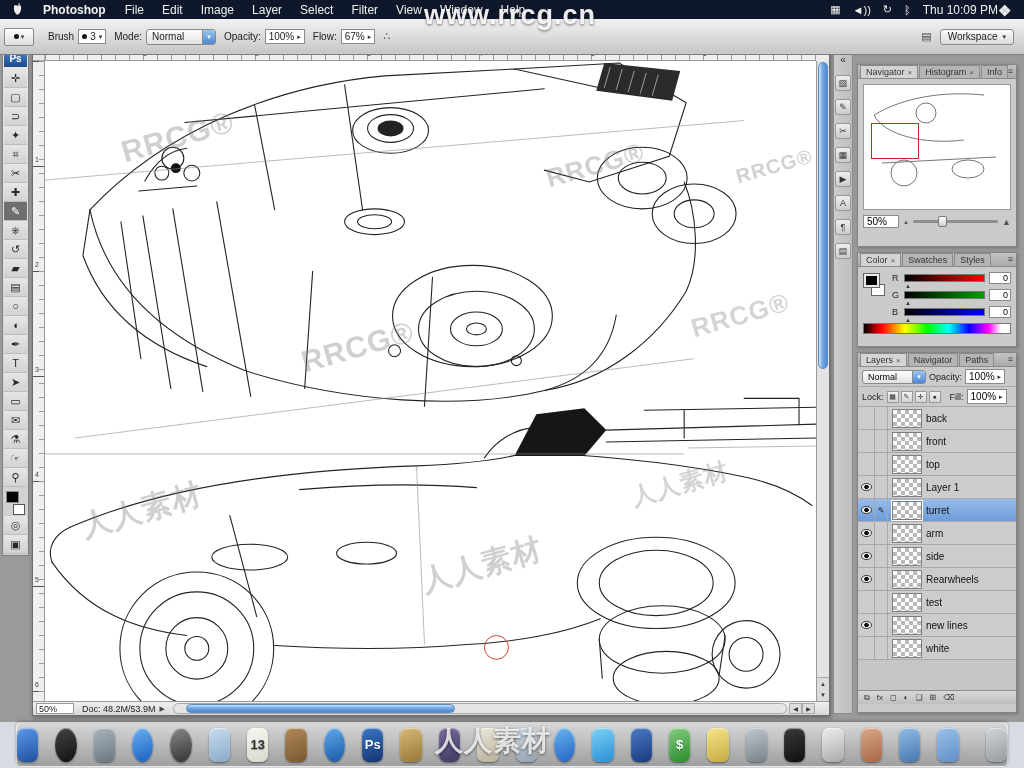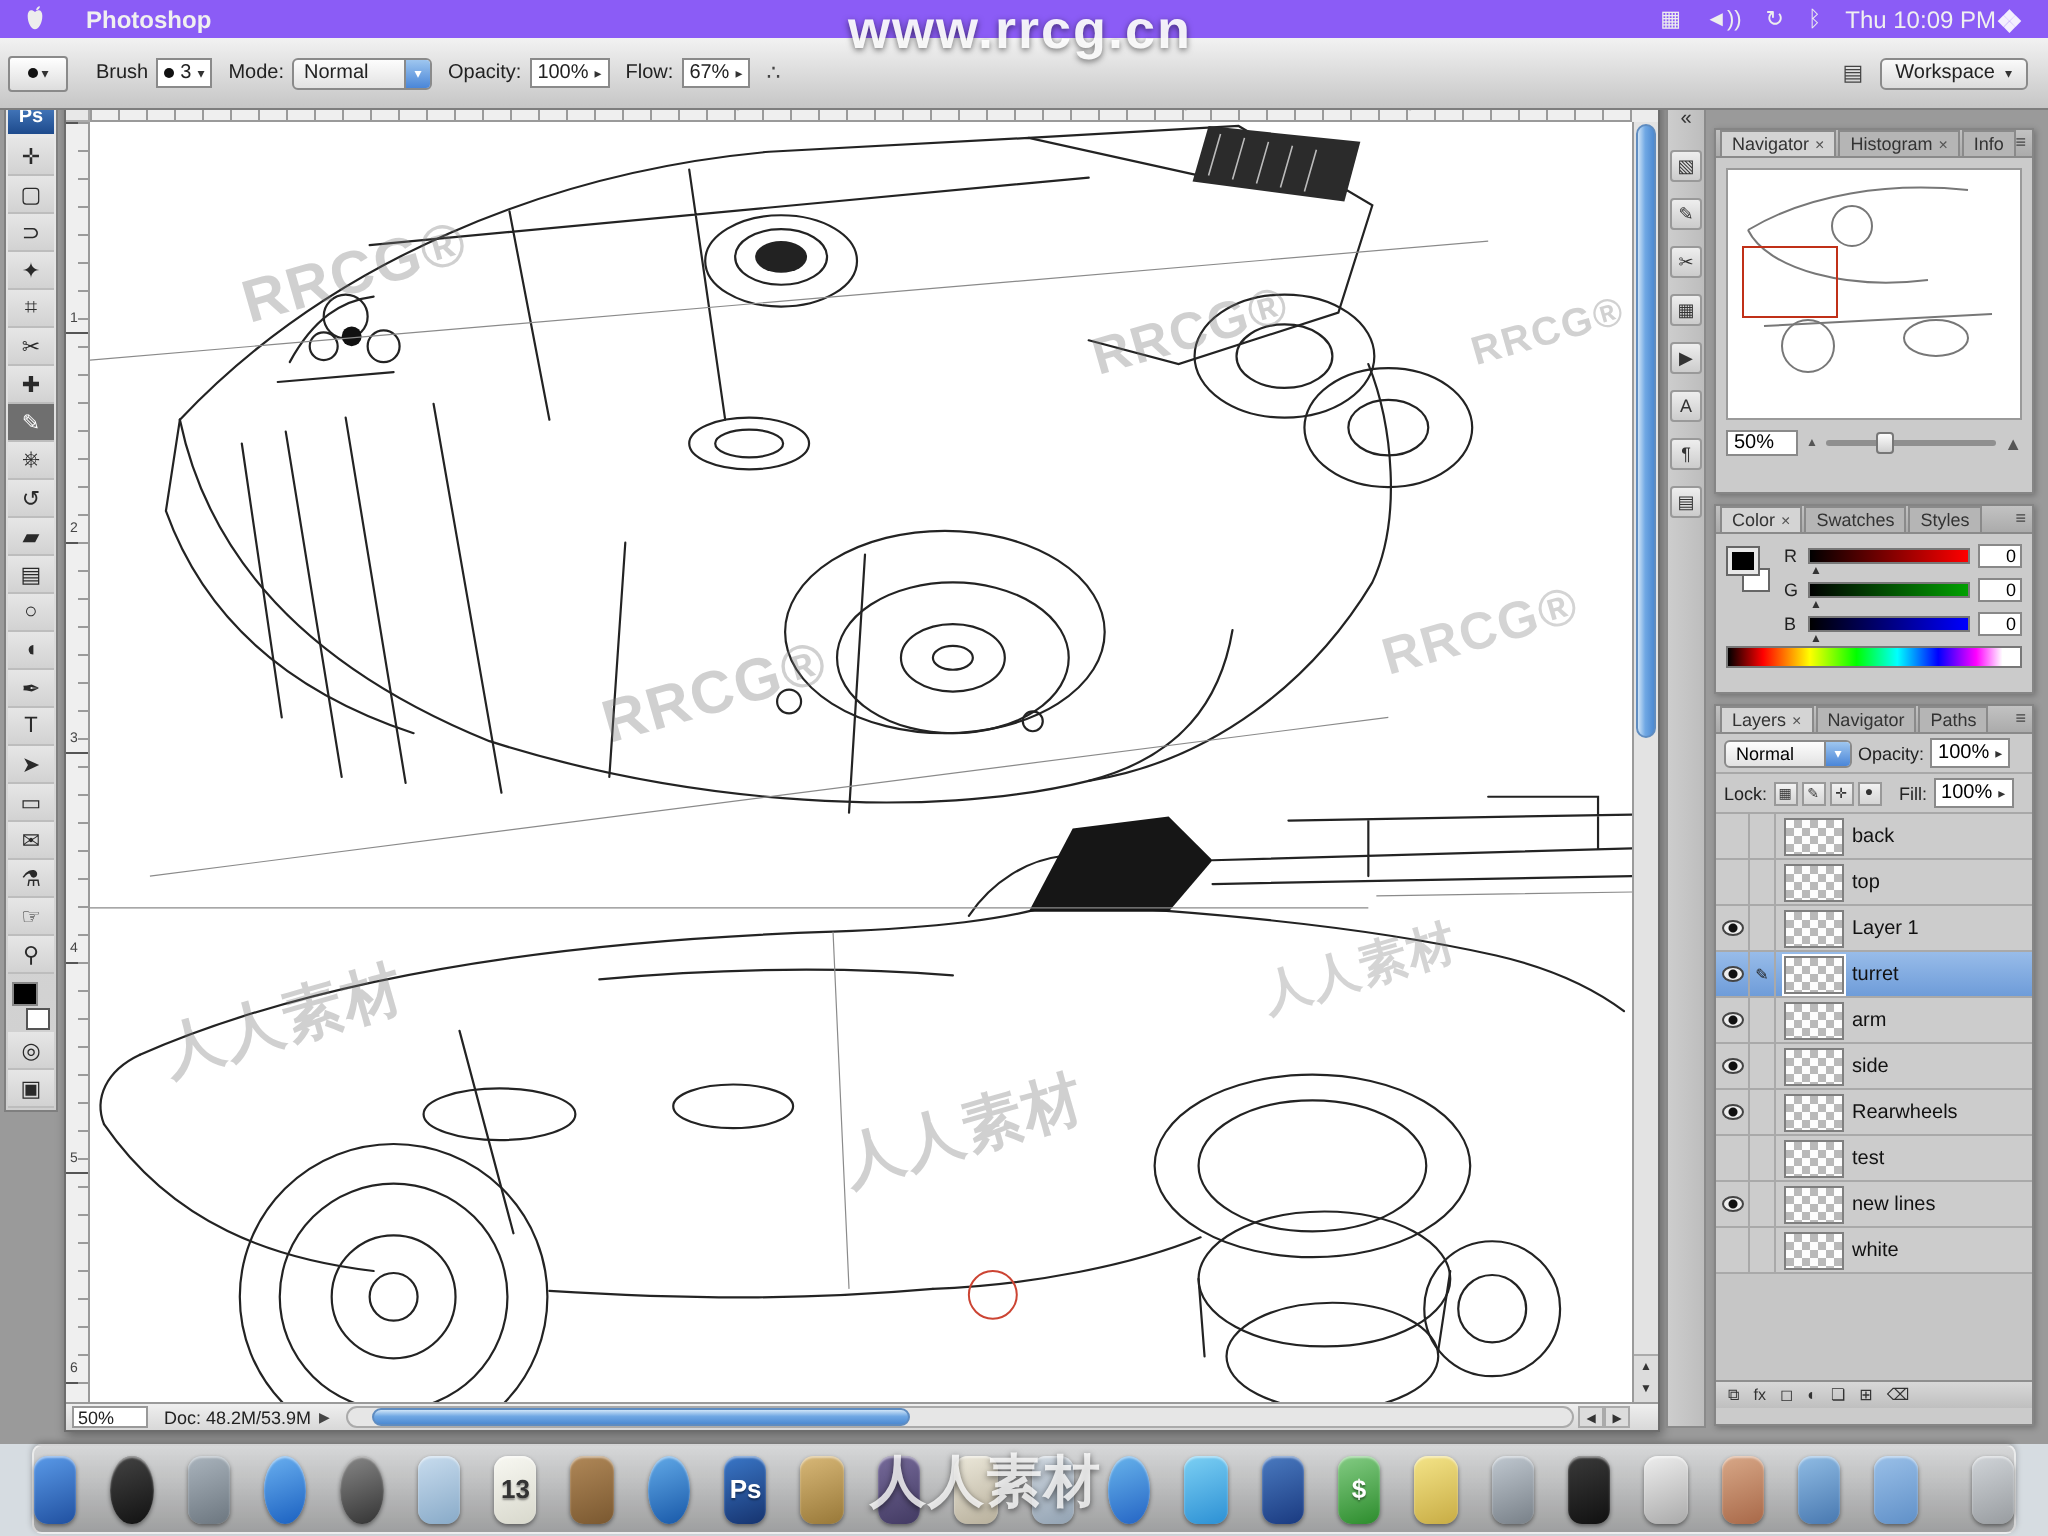--- a/index.html
+++ b/index.html
@@ -5,21 +5,21 @@
   * { box-sizing: border-box; }
   html,body { margin:0; padding:0; }
   body {
     width:1024px; height:768px; overflow:hidden; position:relative;
     font-family:"Liberation Sans", sans-serif; background:#9a9a9a;
     -webkit-font-smoothing:antialiased;
   }
   #screen { position:absolute; inset:0; }
 
   
-  #menubar { position:absolute; top:0; left:0; right:0; height:19px; background:#8b5cf6;
+  #menubar { position:absolute; top:0; left:0; right:0; height:19px; background:#0f172a;
     color:#f0f0f0; display:flex; align-items:center; font-size:12px; z-index:20; }
   #menubar .apple { padding:0 10px 0 12px; display:flex; align-items:center; }
   #menubar .appname { font-weight:bold; padding:0 10px; }
   .menu-item { padding:0 9px; cursor:default; }
   .mb-spacer { flex:1; }
   #menu-status { display:flex; align-items:center; gap:12px; font-size:11px; color:#eee; }
   .mb-icon { cursor:default; }
   #menubar .clock { padding:0 26px 0 12px; font-size:12px; }
 
   
@@ -187,20 +187,31 @@
 
 <div id="screen">
 
   <div id="menubar">
     <div class="apple">
       <svg width="11" height="13" viewBox="0 0 12 14">
           <path d="M6 3.2 C4 1.2 2 2.2 2 5.2 C2 9.2 4 12.6 6 12.6 C8 12.6 10 9.2 10 5.2 C10 2.2 8 1.2 6 3.2 Z M6.6 2.2 C6.6 1 7.6 0 8.7 0 C8.7 1.2 7.7 2.2 6.6 2.2 Z" fill="#ededed"></path>
         </svg>
     </div>
     <div class="appname">Photoshop</div>
+    <div id="menu-items" style="display:flex;">
+        <div class="menu-item">File</div>
+        <div class="menu-item">Edit</div>
+        <div class="menu-item">Image</div>
+        <div class="menu-item">Layer</div>
+        <div class="menu-item">Select</div>
+        <div class="menu-item">Filter</div>
+        <div class="menu-item">View</div>
+        <div class="menu-item">Window</div>
+        <div class="menu-item">Help</div>
+      </div>
     <div class="mb-spacer"></div>
     <div id="menu-status">
         <div class="mb-icon">▦</div>
         <div class="mb-icon">◄))</div>
         <div class="mb-icon">↻</div>
         <div class="mb-icon">ᛒ</div>
       </div>
     <div class="clock">Thu 10:09 PM</div>
   </div>
 
@@ -518,20 +529,26 @@
           <div class="lrow">
             <div class="eyebox"></div>
             <div class="col2"></div>
             <div class="lthumb"></div>
             <div class="lname">back</div>
           </div>
           <div class="lrow">
             <div class="eyebox"></div>
             <div class="col2"></div>
             <div class="lthumb"></div>
+            <div class="lname">front</div>
+          </div>
+          <div class="lrow">
+            <div class="eyebox"></div>
+            <div class="col2"></div>
+            <div class="lthumb"></div>
             <div class="lname">top</div>
           </div>
           <div class="lrow">
             <div class="eyebox">
               <span class="eye"></span>
             </div>
             <div class="col2"></div>
             <div class="lthumb"></div>
             <div class="lname">Layer 1</div>
           </div>

